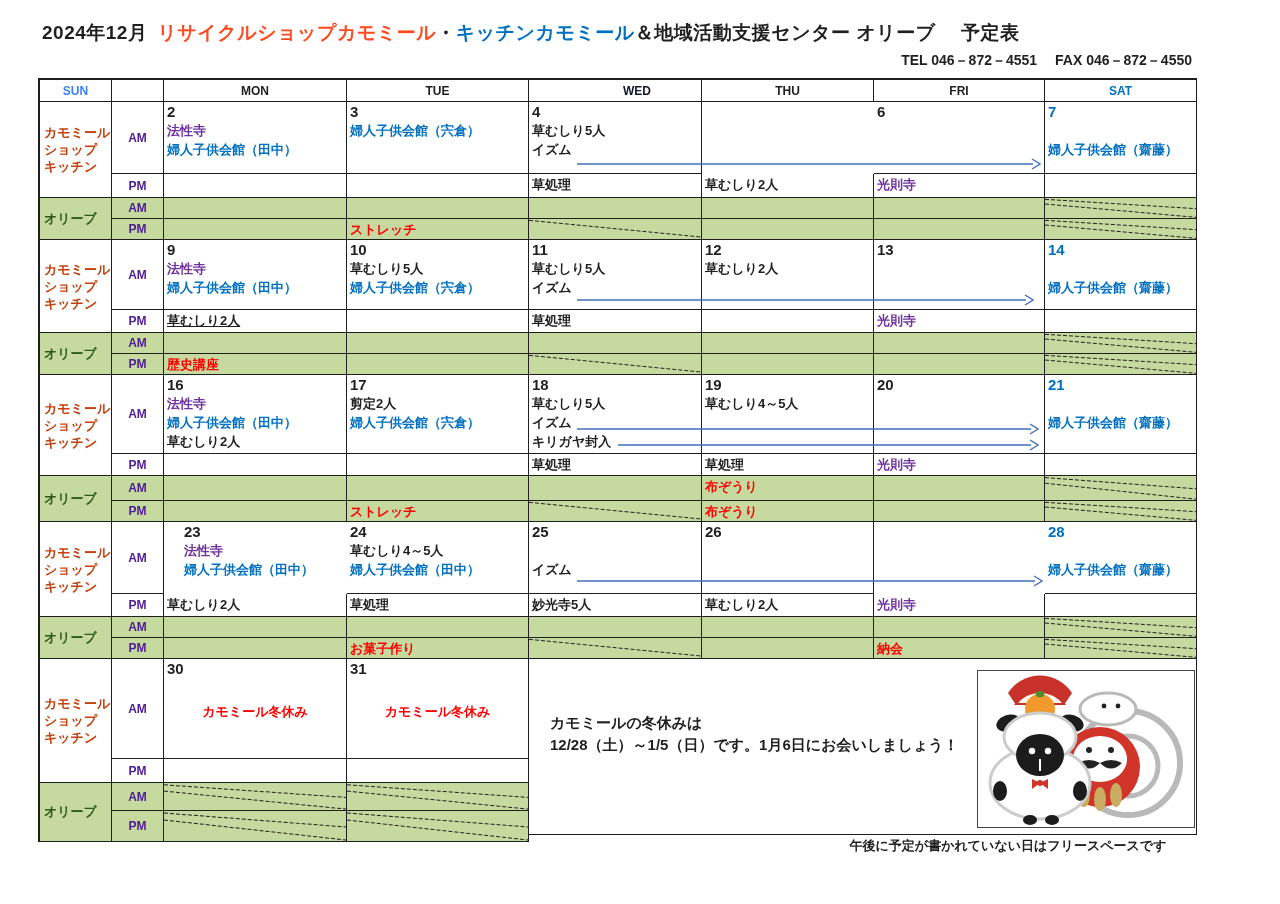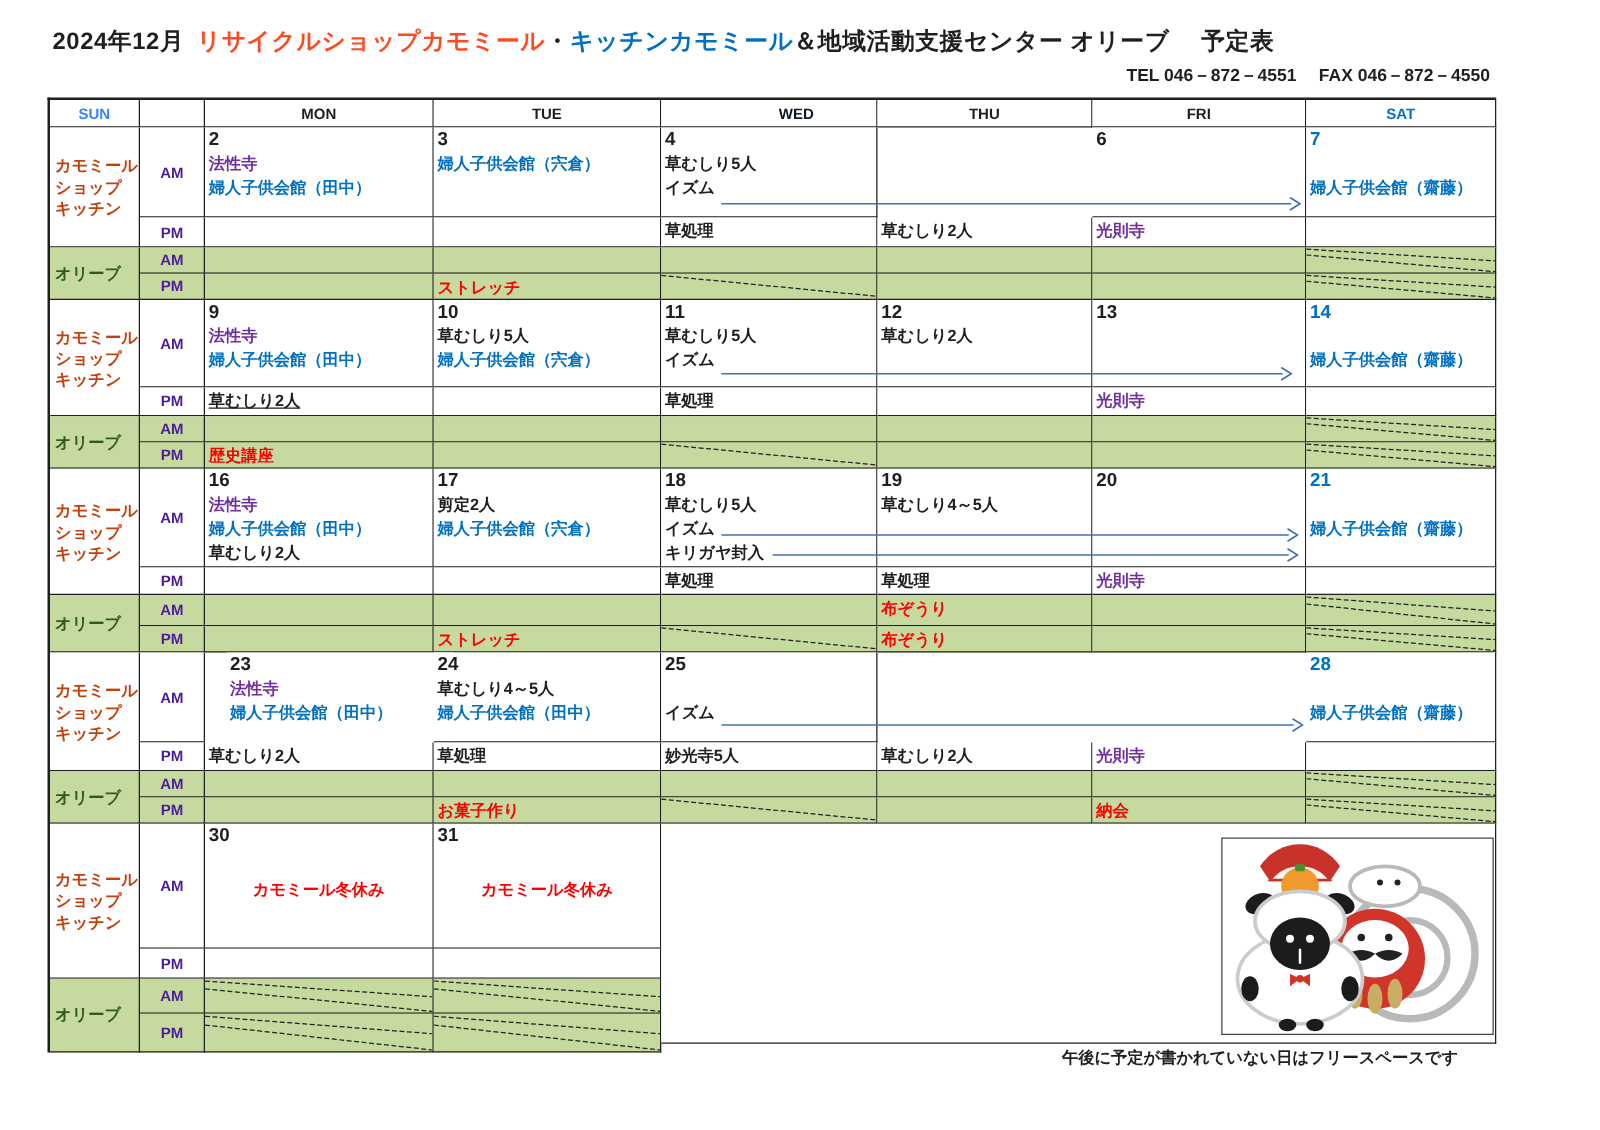--- a/index.html
+++ b/index.html
@@ -40,20 +40,24 @@
 
 <div class="page">
 
   <div class="title">
     <span class="c-black" style="margin-right:10px;">2024年12月</span><span class="c-orange">リサイクルショップカモミール</span><span class="c-black">・</span><span class="c-blue">キッチンカモミール</span><span class="c-black">＆地域活動支援センター オリーブ　 予定表</span>
   </div>
 
   <div class="telfax">TEL 046－872－4551　 FAX 046－872－4550</div>
 
   <div id="cal">
+    <div class="note">
+      <div>カモミールの冬休みは</div>
+      <div>12/28（土）～1/5（日）です。1月6日にお会いしましょう！</div>
+    </div>
 
     <div class="illu">
       <svg width="216" height="156" viewBox="0 0 216 156">
 
         <g>
           <circle cx="150" cy="92" r="52" fill="#ffffff" stroke="#b9b9b9" stroke-width="6"></circle>
           <circle cx="150" cy="95" r="30" fill="#ffffff" stroke="#b9b9b9" stroke-width="5"></circle>
           <ellipse cx="130" cy="38" rx="28" ry="16" fill="#ffffff" stroke="#b9b9b9" stroke-width="3"></ellipse>
           <circle cx="126" cy="35" r="2.4" fill="#222"></circle>
             <circle cx="140" cy="35" r="2.4" fill="#222"></circle>
@@ -444,20 +448,23 @@
       </div>
       <div class="cell" style="left: 489px; top: 514px; width: 173px; height: 23px;">
         <div class="pmln" style="color: rgb(31, 31, 31);">妙光寺5人</div>
       </div>
       <div class="cell green" style="left: 489px; top: 537px; width: 173px; height: 21px;"></div>
       <div class="cell green" style="left: 489px; top: 558px; width: 173px; height: 21px;">
         <svg class="diagsvg" viewBox="0 0 100 30" preserveAspectRatio="none">
           <line x1="0" y1="2" x2="100" y2="27" stroke="#222" stroke-width="1" stroke-dasharray="4 2" vector-effect="non-scaling-stroke"></line>
         </svg>
       </div>
+      <div class="cell daycell" style="left: 662px; top: 442px; width: 172px; height: 72px;">
+        <div class="numrow"><span class="num">26</span></div>
+      </div>
       <div class="cell" style="left: 662px; top: 514px; width: 172px; height: 23px;">
         <div class="pmln" style="color: rgb(31, 31, 31);">草むしり2人</div>
       </div>
       <div class="cell green" style="left: 662px; top: 537px; width: 172px; height: 21px;"></div>
       <div class="cell green" style="left: 662px; top: 558px; width: 172px; height: 21px;"></div>
       <div class="cell" style="left: 834px; top: 514px; width: 171px; height: 23px;">
         <div class="pmln" style="color: rgb(112, 48, 160);">光則寺</div>
       </div>
       <div class="cell green" style="left: 834px; top: 537px; width: 171px; height: 21px;"></div>
       <div class="cell green" style="left: 834px; top: 558px; width: 171px; height: 21px;">

